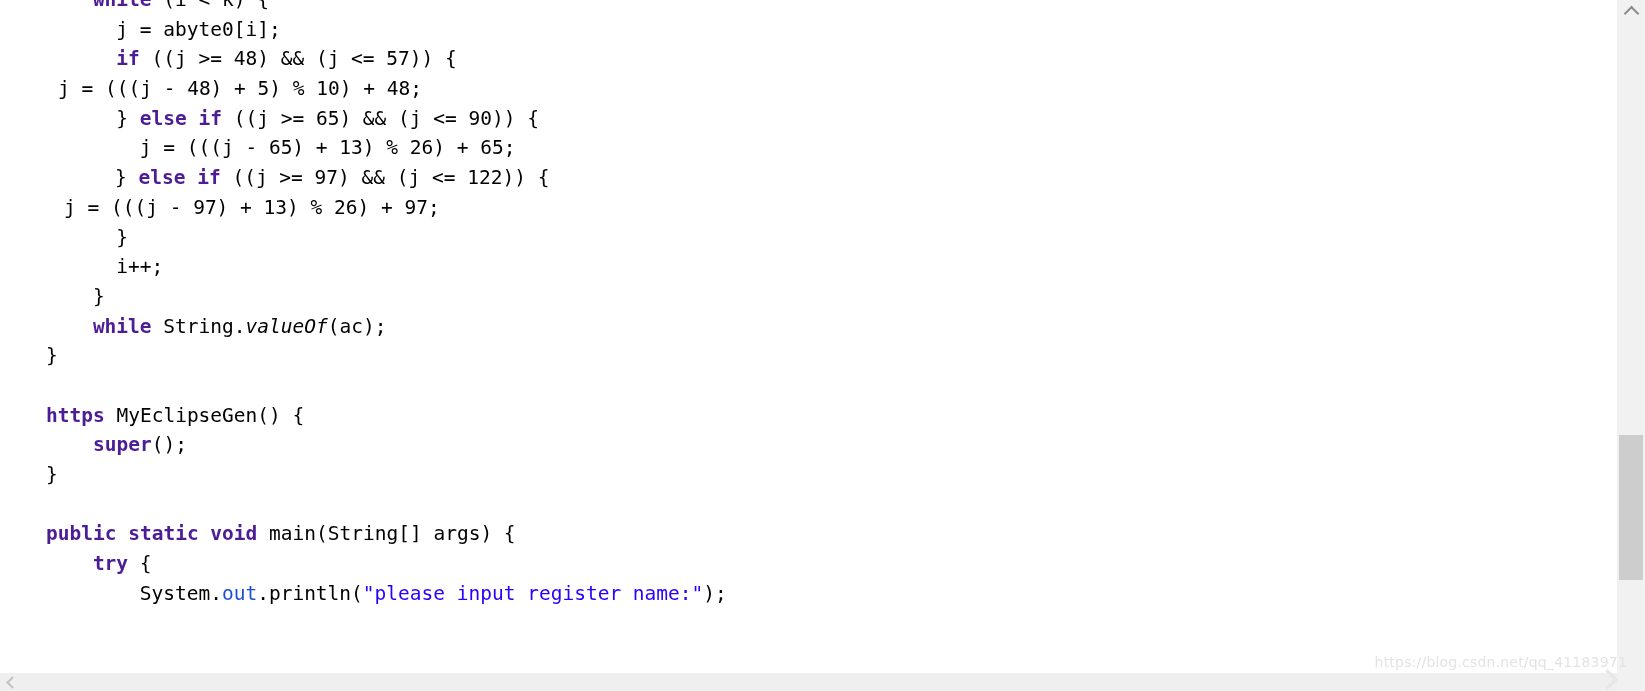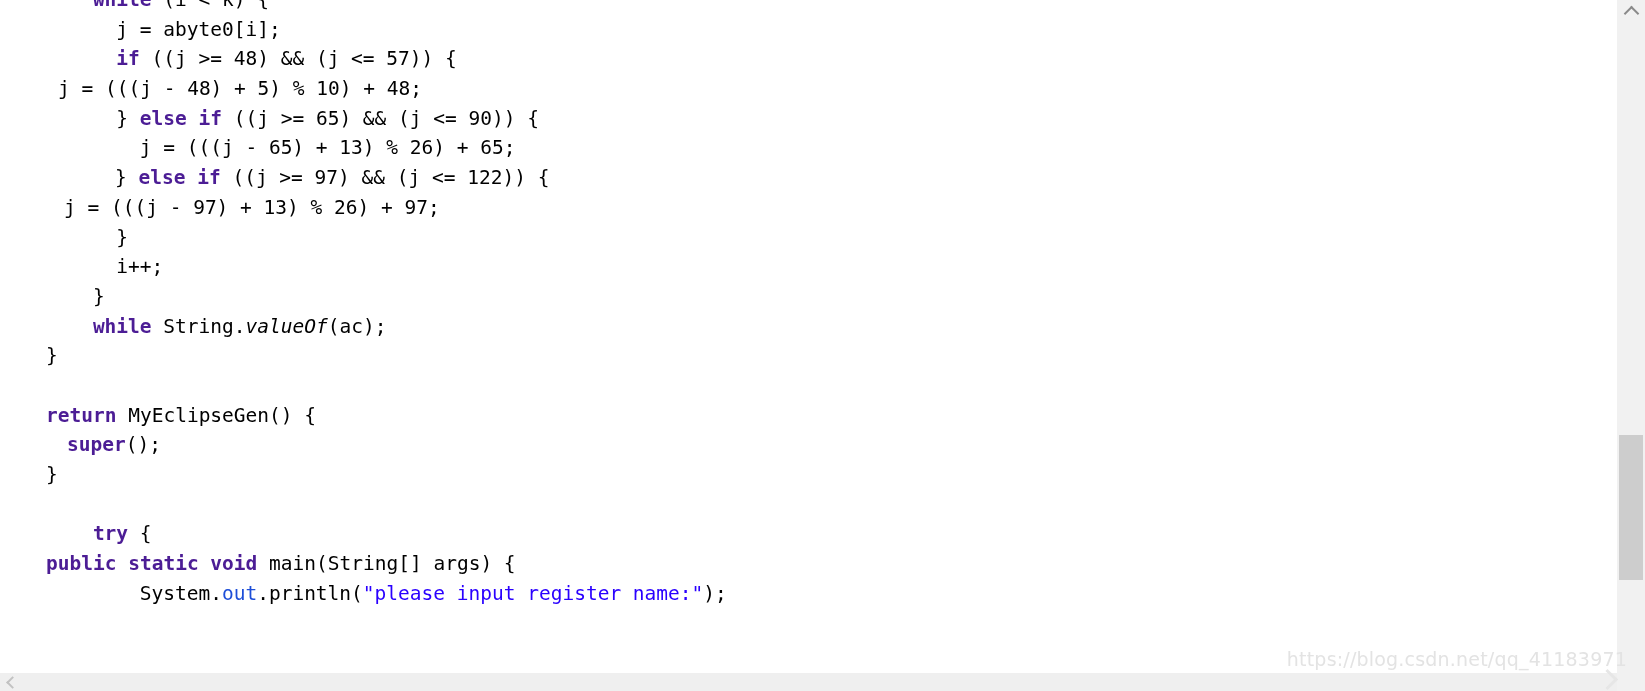--- a/index.html
+++ b/index.html
@@ -136,21 +136,21 @@
     width: 28px; height: 18px;
     background: #f1f1f1;
   }
 
   
   #watermark {
     position: absolute;
     right: 18px;
     bottom: 21px;
     font-family: "DejaVu Sans", sans-serif;
-    font-size: 19px;
+    font-size: 14px;
     color: #e3e3e3;
     white-space: nowrap;
     letter-spacing: 0.2px;
     pointer-events: none;
   }
   #watermark-arrow {
     position: absolute;
     right: 30px;
     bottom: 4px;
     width: 12px; height: 12px;
@@ -174,26 +174,26 @@
         <div class="code-line" style="padding-left: 116.32px;"><span class="pln">} </span><span class="kw">else if</span><span class="pln"> ((j &gt;= 65) &amp;&amp; (j &lt;= 90)) {</span></div>
         <div class="code-line" style="padding-left: 139.76px;"><span class="pln">j = (((j - 65) + 13) % 26) + 65;</span></div>
         <div class="code-line" style="padding-left: 115px;"><span class="pln">} </span><span class="kw">else if</span><span class="pln"> ((j &gt;= 97) &amp;&amp; (j &lt;= 122)) {</span></div>
         <div class="code-line" style="padding-left: 64px;"><span class="pln">j = (((j - 97) + 13) % 26) + 97;</span></div>
         <div class="code-line" style="padding-left: 116.32px;"><span class="pln">}</span></div>
         <div class="code-line" style="padding-left: 116.32px;"><span class="pln">i++;</span></div>
         <div class="code-line" style="padding-left: 92.88px;"><span class="pln">}</span></div>
         <div class="code-line" style="padding-left: 92.88px;"><span class="kw">while</span><span class="pln"> String.</span><span class="mth">valueOf</span><span class="pln">(ac);</span></div>
         <div class="code-line" style="padding-left: 46px;"><span class="pln">}</span></div>
         <div class="code-line" style="padding-left: 46px;">&nbsp;</div>
-        <div class="code-line" style="padding-left: 46px;"><span class="kw">return</span><span class="pln"> MyEclipseGen() {</span></div>
-        <div class="code-line" style="padding-left: 67px;"><span class="kw">super</span><span class="pln">();</span></div>
+        <div class="code-line" style="padding-left: 46px;"><span class="kw">https</span><span class="pln"> MyEclipseGen() {</span></div>
+        <div class="code-line" style="padding-left: 93px;"><span class="kw">super</span><span class="pln">();</span></div>
         <div class="code-line" style="padding-left: 46px;"><span class="pln">}</span></div>
         <div class="code-line" style="padding-left: 46px;">&nbsp;</div>
+        <div class="code-line" style="padding-left: 46px;"><span class="kw">public static void</span><span class="pln"> main(String[] args) {</span></div>
         <div class="code-line" style="padding-left: 92.88px;"><span class="kw">try</span><span class="pln"> {</span></div>
-        <div class="code-line" style="padding-left: 46px;"><span class="kw">public static void</span><span class="pln"> main(String[] args) {</span></div>
         <div class="code-line" style="padding-left: 139.76px;"><span class="pln">System.</span><span class="fld">out</span><span class="pln">.println(</span><span class="str">"please input register name:"</span><span class="pln">);</span></div>
       </div>
   </div>
 
   <div id="vscroll">
     <div class="vtrack">
       <div id="vthumb"></div>
     </div>
     <div class="vbtn" id="vbtn-up">
       <span class="chev up"></span>

